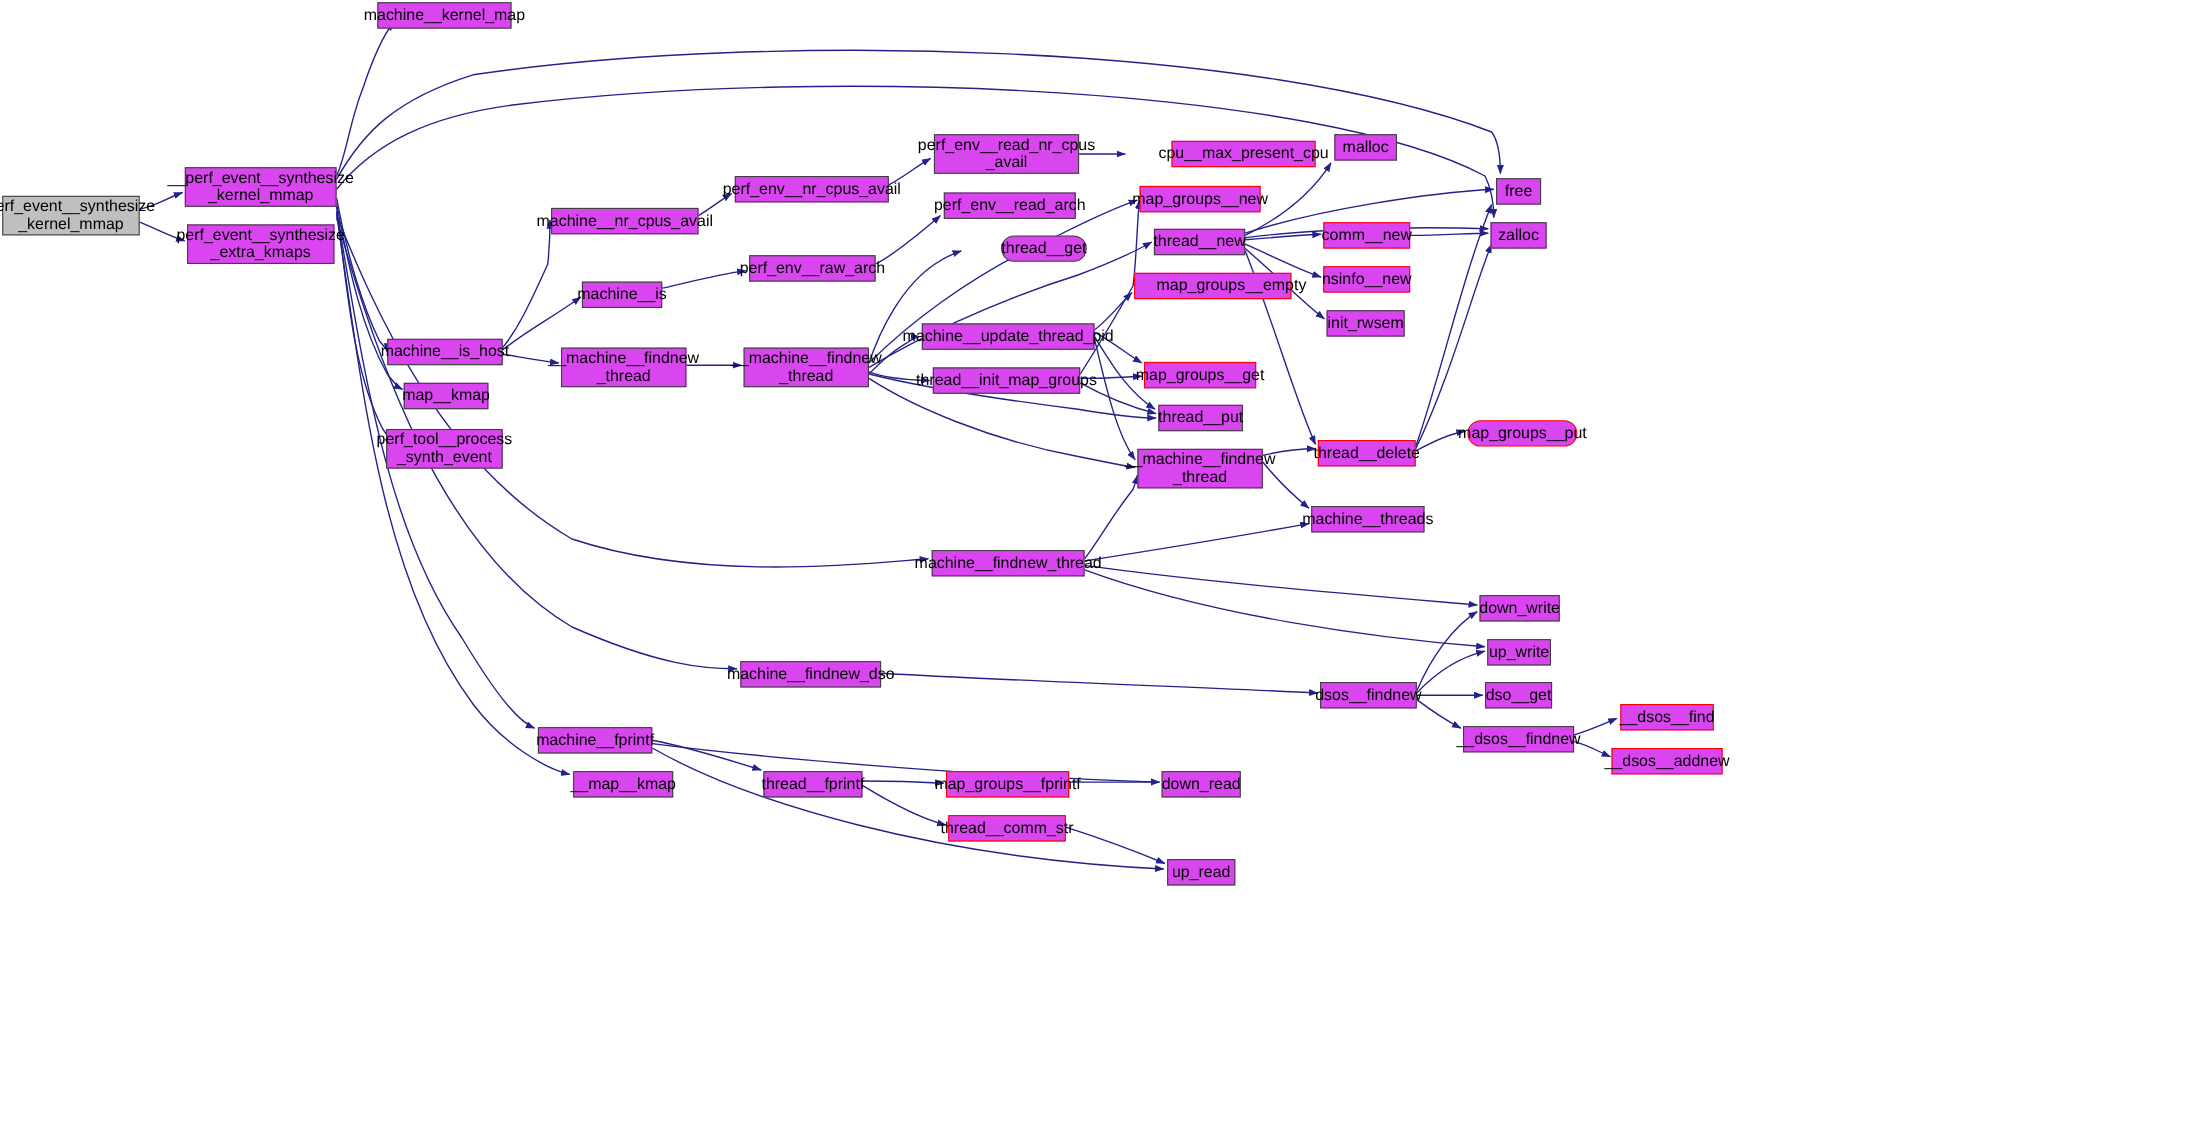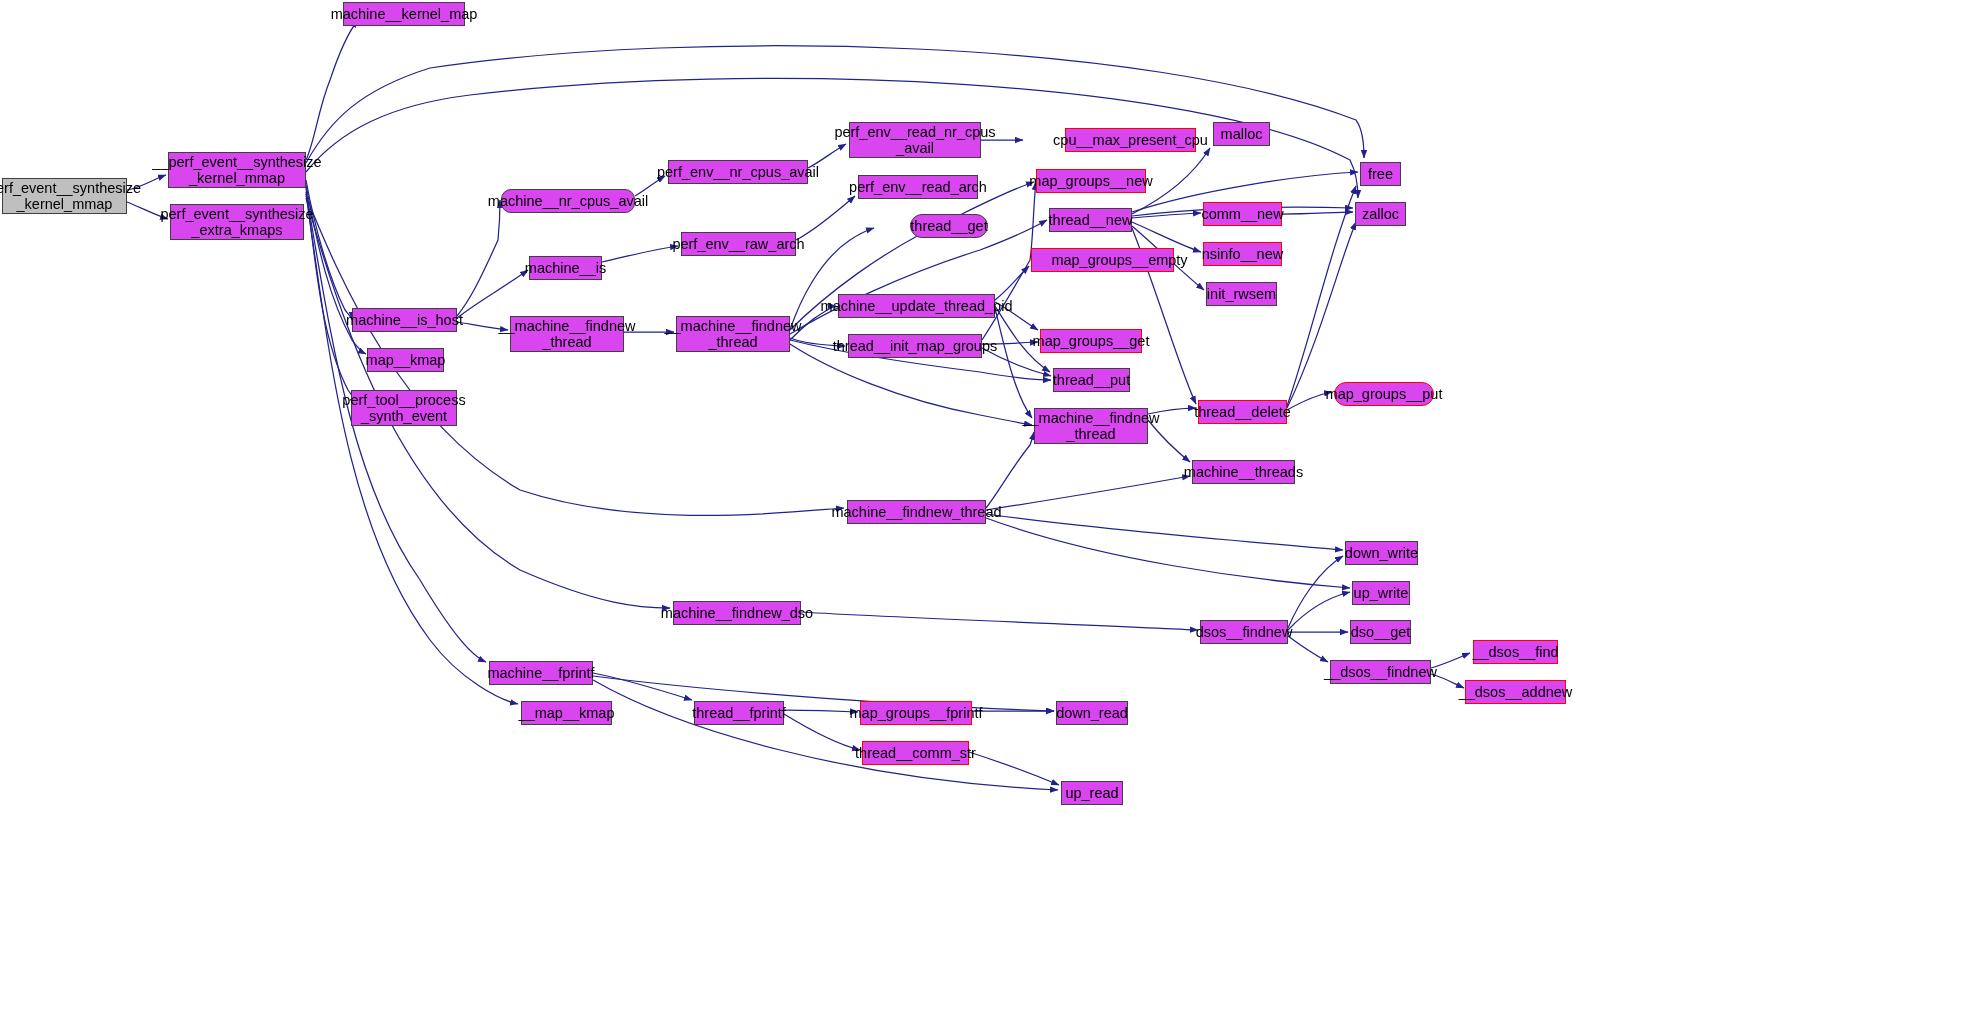--- a/index.html
+++ b/index.html
@@ -100,21 +100,21 @@
 _kernel_mmap</span></div>
       <div class="node" style="left: 168px; top: 152px; width: 138px; height: 36px;"><span>__perf_event__synthesize
 _kernel_mmap</span></div>
       <div class="node" style="left: 170px; top: 204px; width: 134px; height: 36px;"><span>perf_event__synthesize
 _extra_kmaps</span></div>
       <div class="node" style="left: 343px; top: 2px; width: 122px; height: 24px;"><span>machine__kernel_map</span></div>
       <div class="node" style="left: 352px; top: 308px; width: 105px; height: 24px;"><span>machine__is_host</span></div>
       <div class="node" style="left: 367px; top: 348px; width: 77px; height: 24px;"><span>map__kmap</span></div>
       <div class="node" style="left: 351px; top: 390px; width: 106px; height: 36px;"><span>perf_tool__process
 _synth_event</span></div>
-      <div class="node" style="left: 501px; top: 189px; width: 134px; height: 24px; border-radius: 10px;"><span>machine__nr_cpus_avail</span></div>
+      <div class="node" style="left: 501px; top: 189px; width: 134px; height: 24px;"><span>machine__nr_cpus_avail</span></div>
       <div class="node" style="left: 529px; top: 256px; width: 73px; height: 24px;"><span>machine__is</span></div>
       <div class="node" style="left: 510px; top: 316px; width: 114px; height: 36px;"><span>__machine__findnew
 _thread</span></div>
       <div class="node" style="left: 489px; top: 661px; width: 104px; height: 24px;"><span>machine__fprintf</span></div>
       <div class="node" style="left: 521px; top: 701px; width: 91px; height: 24px;"><span>__map__kmap</span></div>
       <div class="node" style="left: 668px; top: 160px; width: 140px; height: 24px;"><span>perf_env__nr_cpus_avail</span></div>
       <div class="node" style="left: 681px; top: 232px; width: 115px; height: 24px;"><span>perf_env__raw_arch</span></div>
       <div class="node" style="left: 676px; top: 316px; width: 114px; height: 36px;"><span>__machine__findnew
 _thread</span></div>
       <div class="node" style="left: 673px; top: 601px; width: 128px; height: 24px;"><span>machine__findnew_dso</span></div>

